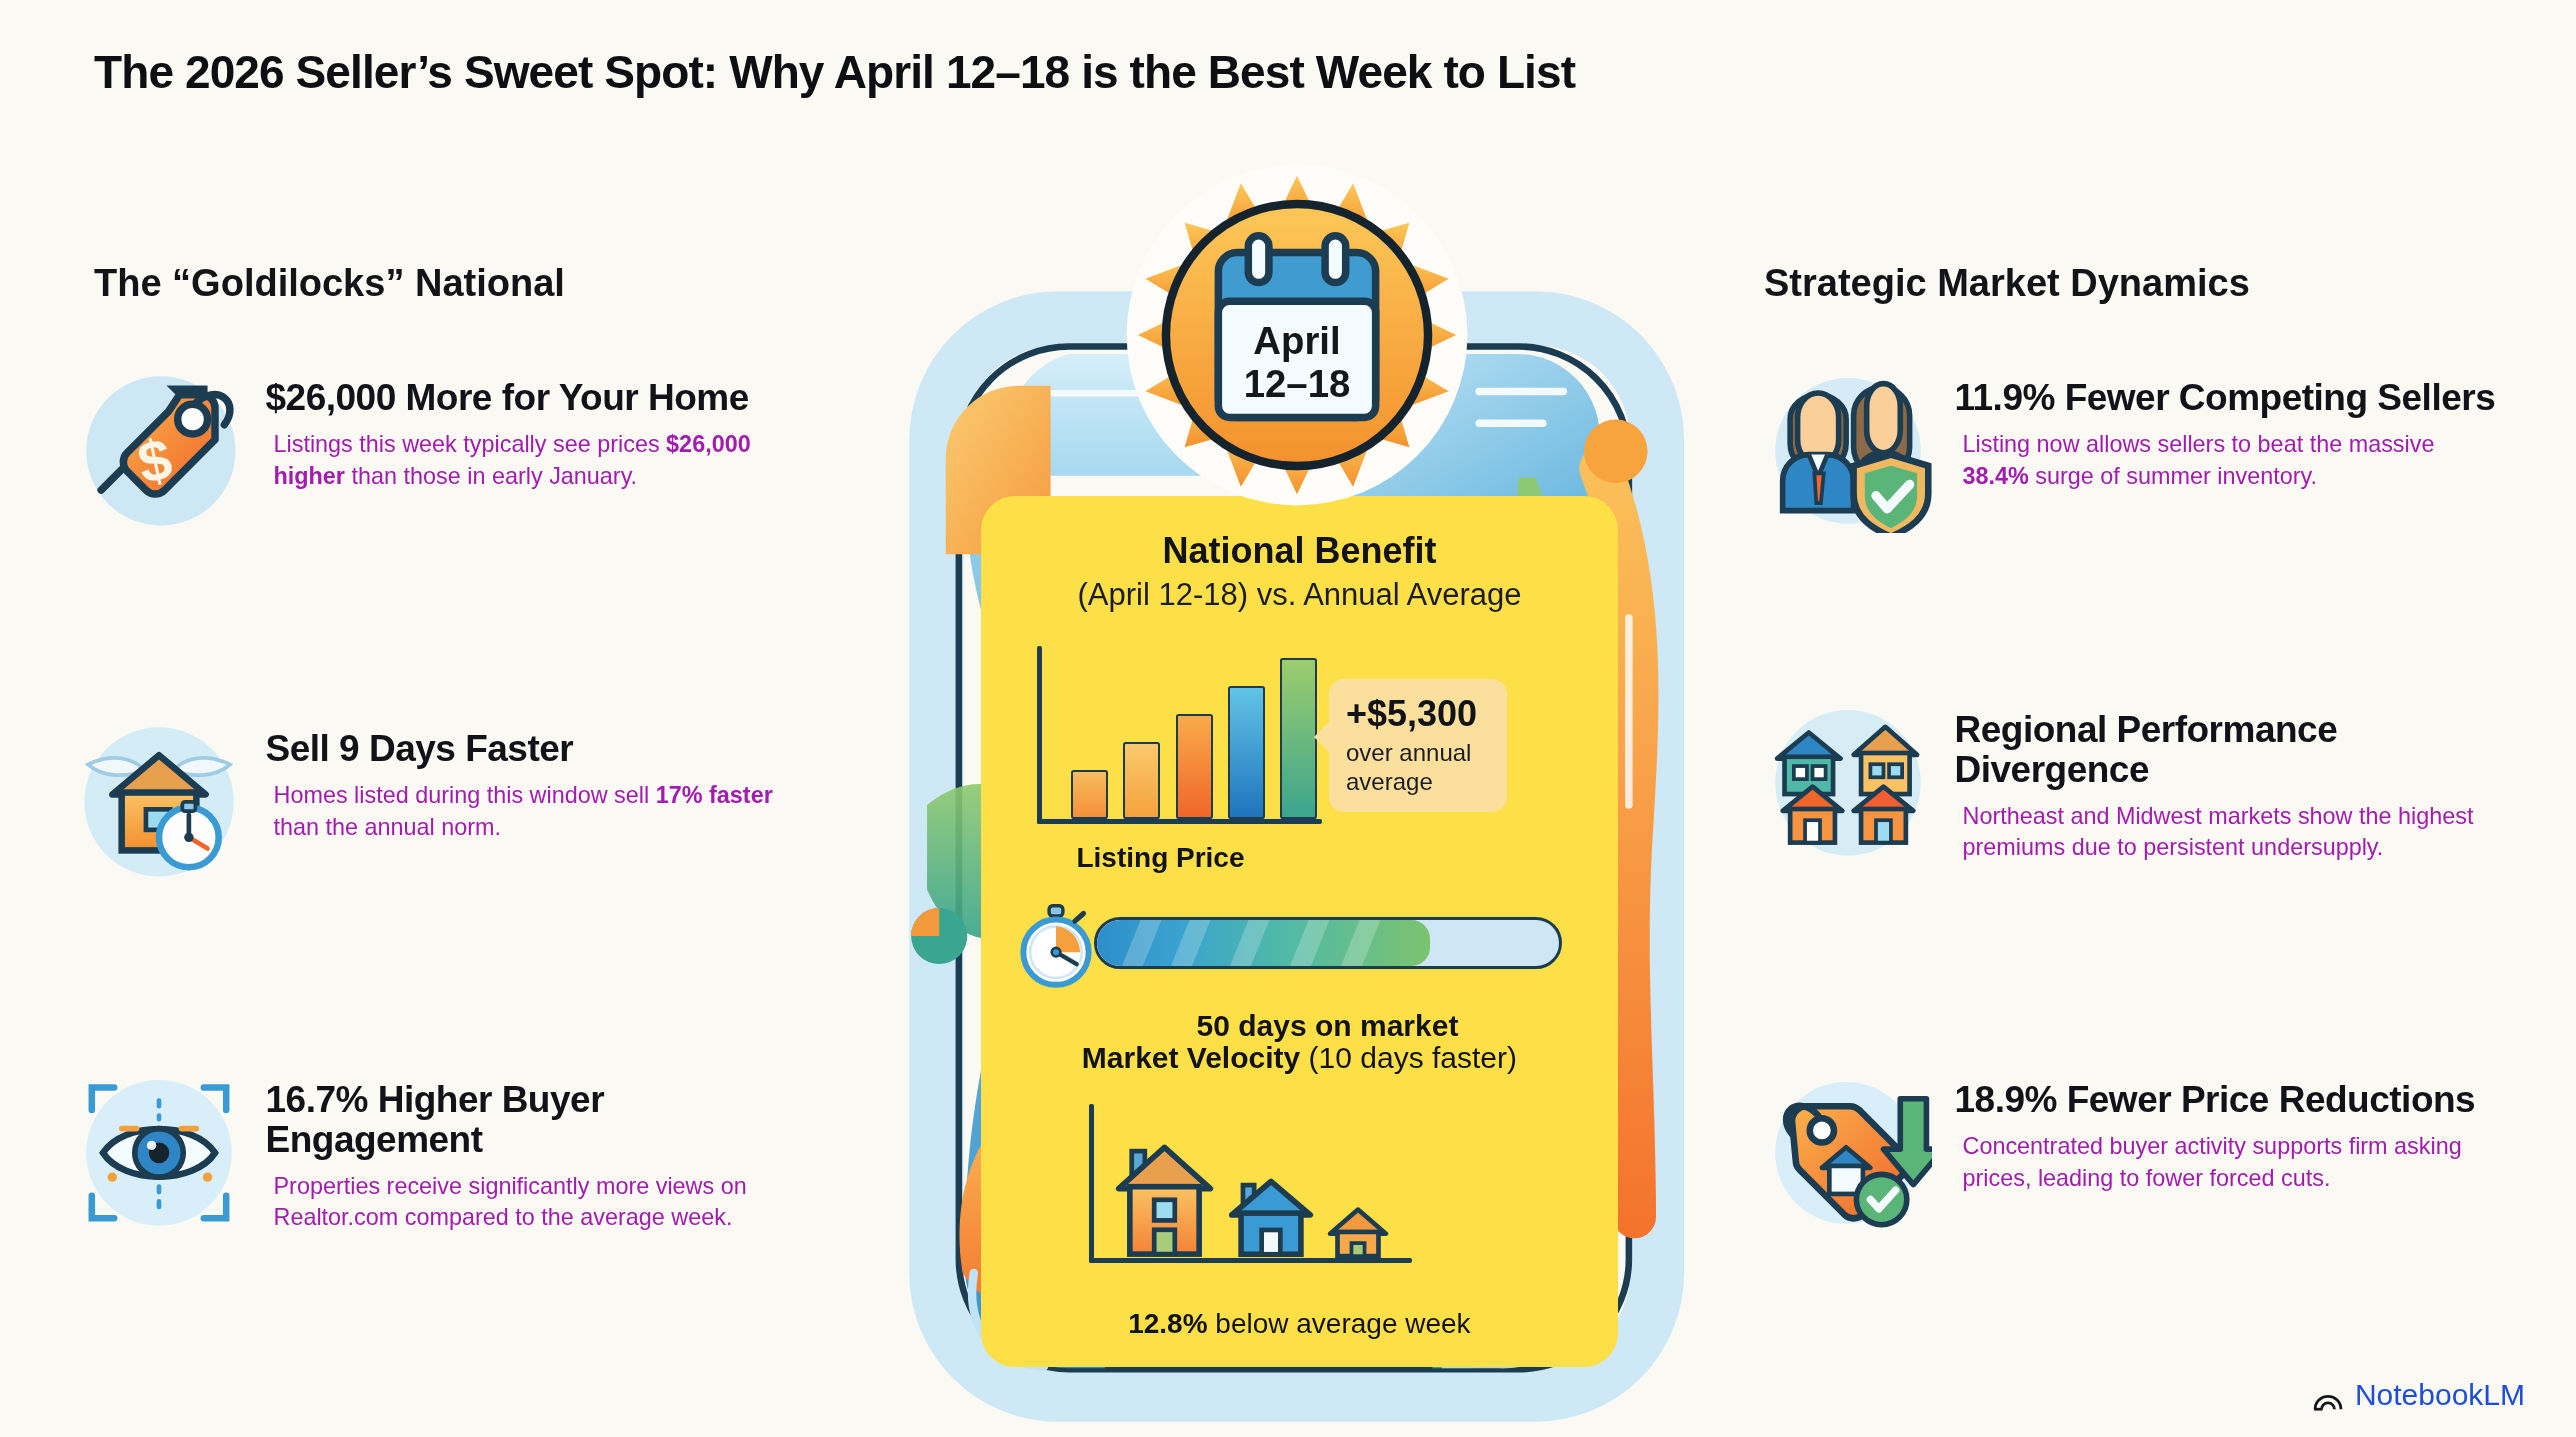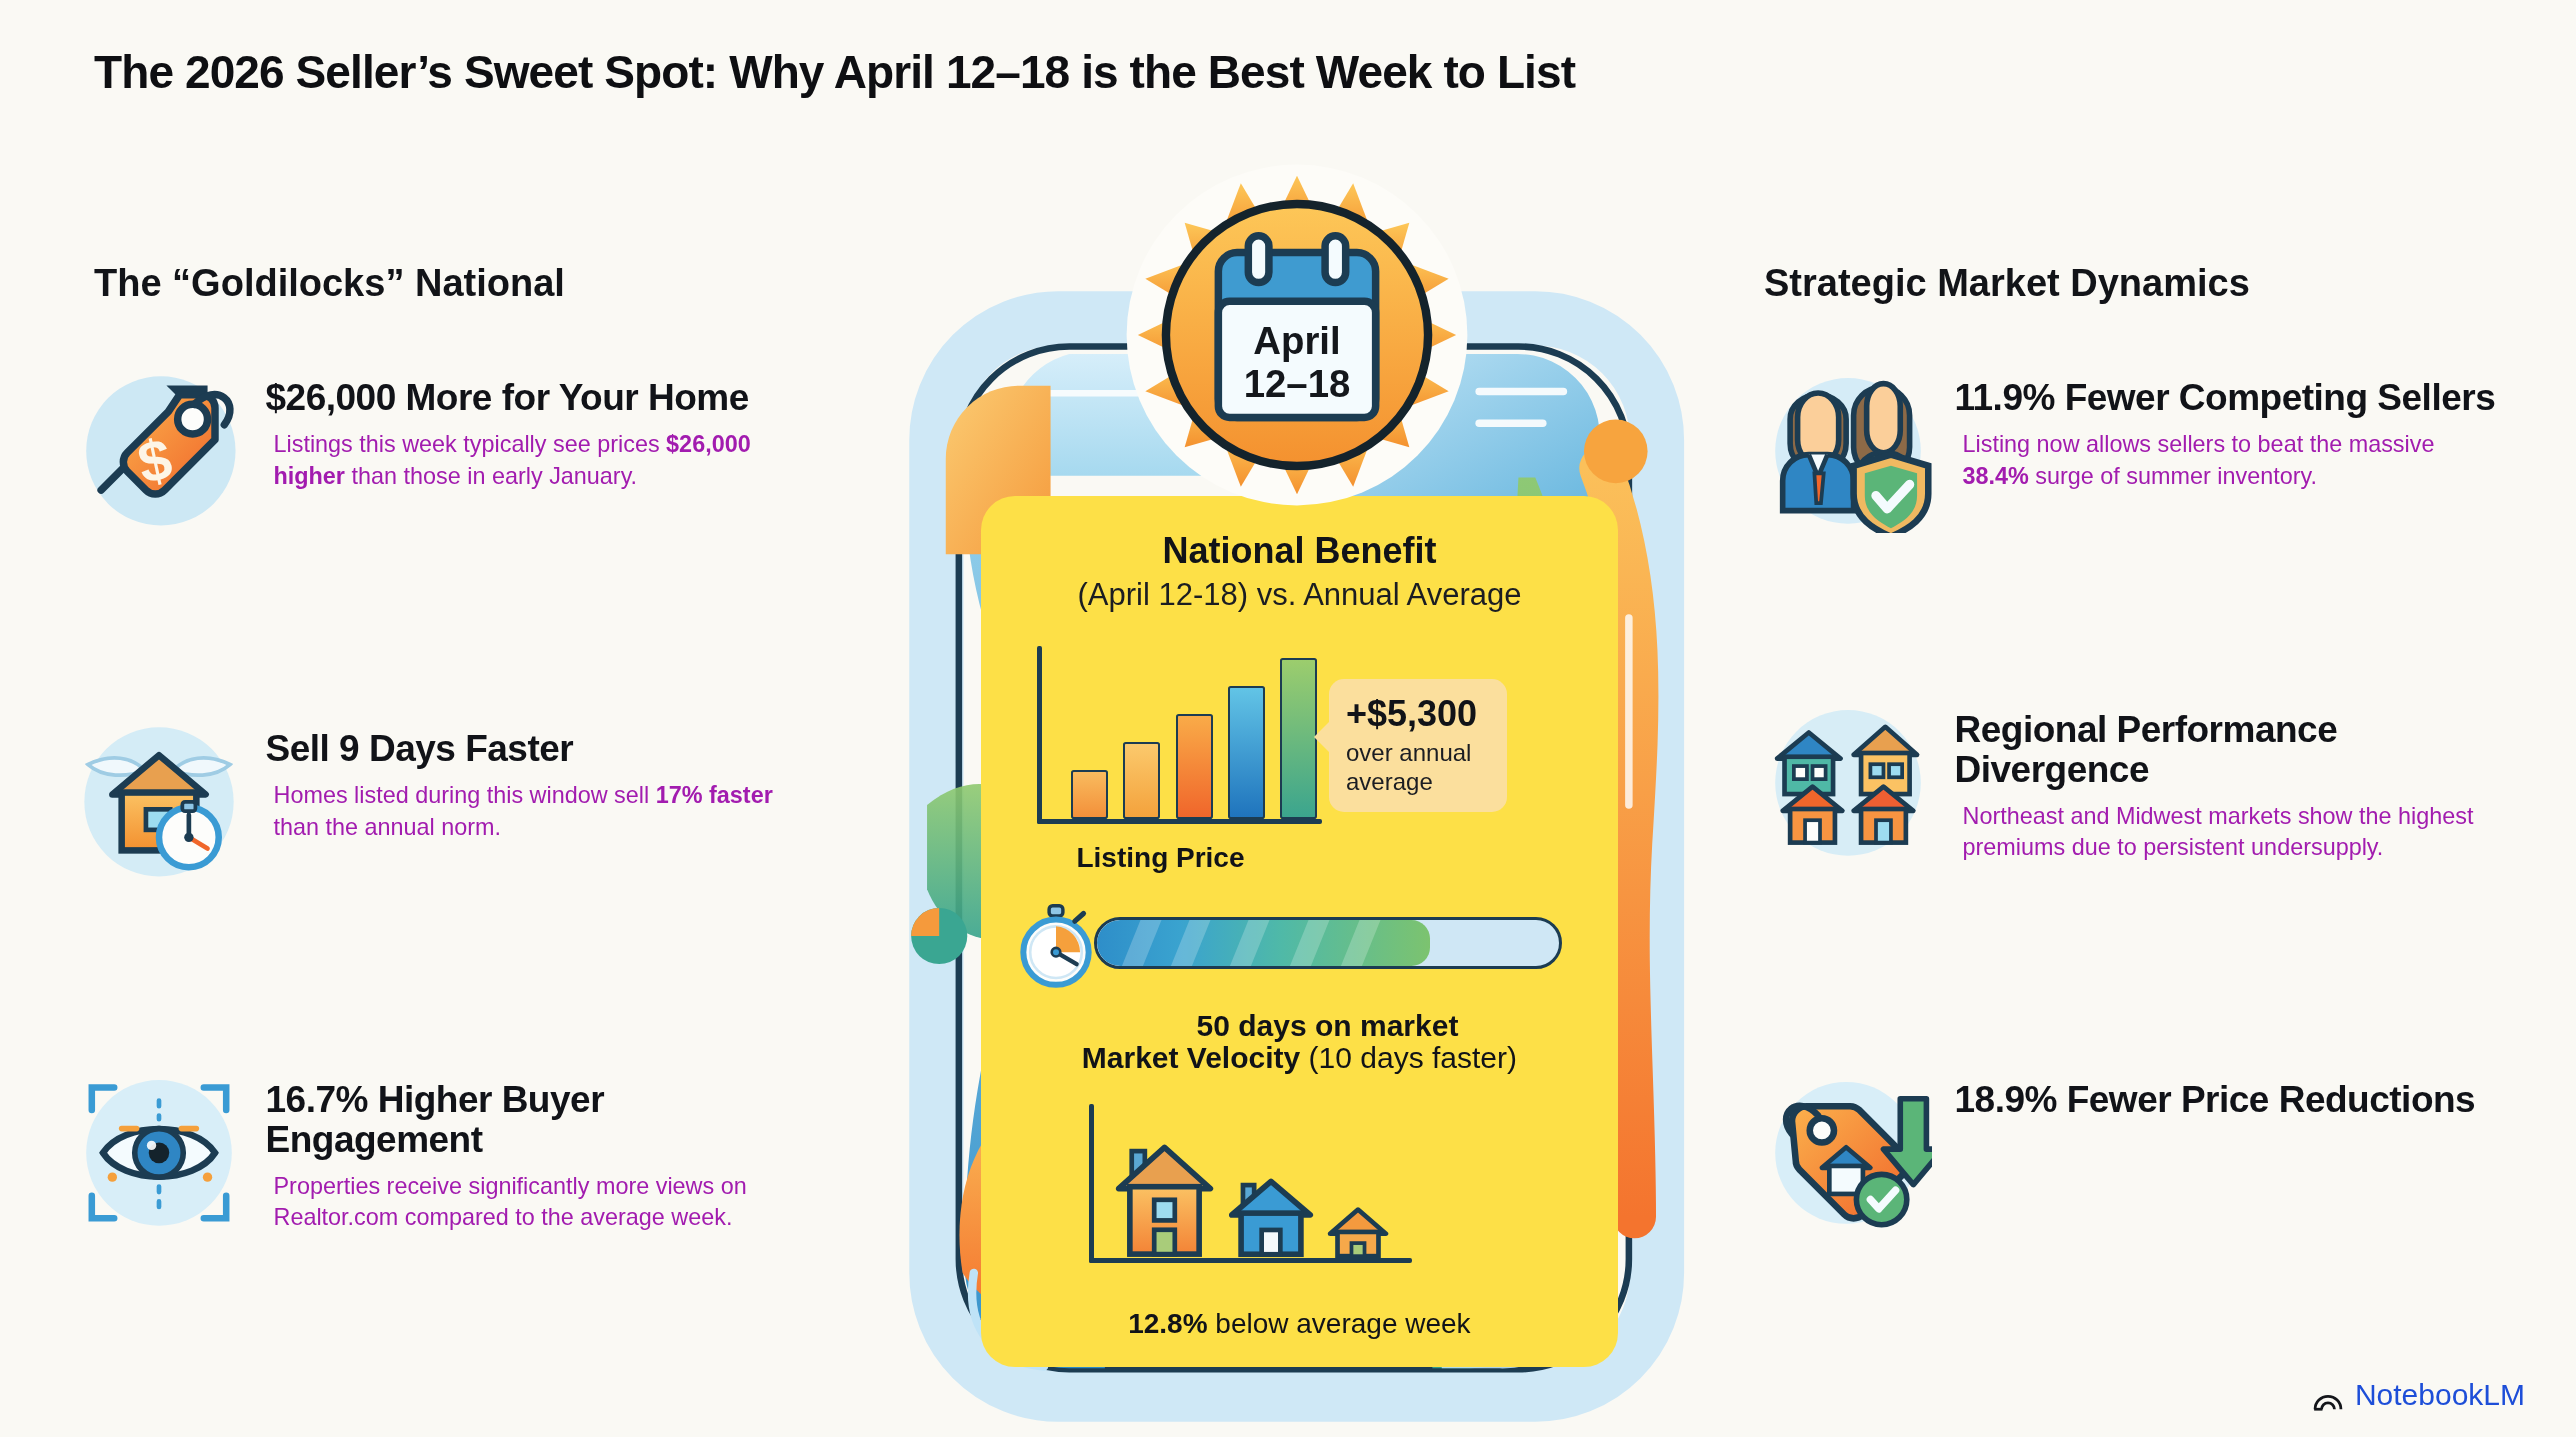--- a/index.html
+++ b/index.html
@@ -510,20 +510,21 @@
         </g>
         <g>
           <path d="M146 34 h28 v54 h18 l-32 38 l-32 -38 h18 Z" fill="#5bb578" stroke="#1c3c52" stroke-width="6" stroke-linejoin="round"></path>
         </g>
         <circle cx="126" cy="142" r="27" fill="#5bb578" stroke="#1c3c52" stroke-width="6"></circle>
         <path d="M114 142 l9 10 l18 -20" stroke="#f4fbfe" stroke-width="8" fill="none" stroke-linecap="round" stroke-linejoin="round"></path>
       </svg>
     </div>
     <div class="txt">
       <h3>18.9% Fewer Price Reductions</h3>
+      <p><span>Concentrated buyer activity supports firm asking prices, leading to fower forced cuts.</span><b></b><span></span></p>
     </div>
   </div>
 
   <div class="watermark">
     <svg width="32" height="24" viewBox="0 0 34 26">
       <path d="M3 23 A14 14 0 0 1 31 23" stroke="#14161a" stroke-width="3" fill="none"></path>
       <path d="M10 23 A7 7 0 0 1 24 23" stroke="#14161a" stroke-width="3" fill="none"></path>
       <path d="M2 23 h9" stroke="#14161a" stroke-width="3"></path>
     </svg>
     <span>NotebookLM</span>

